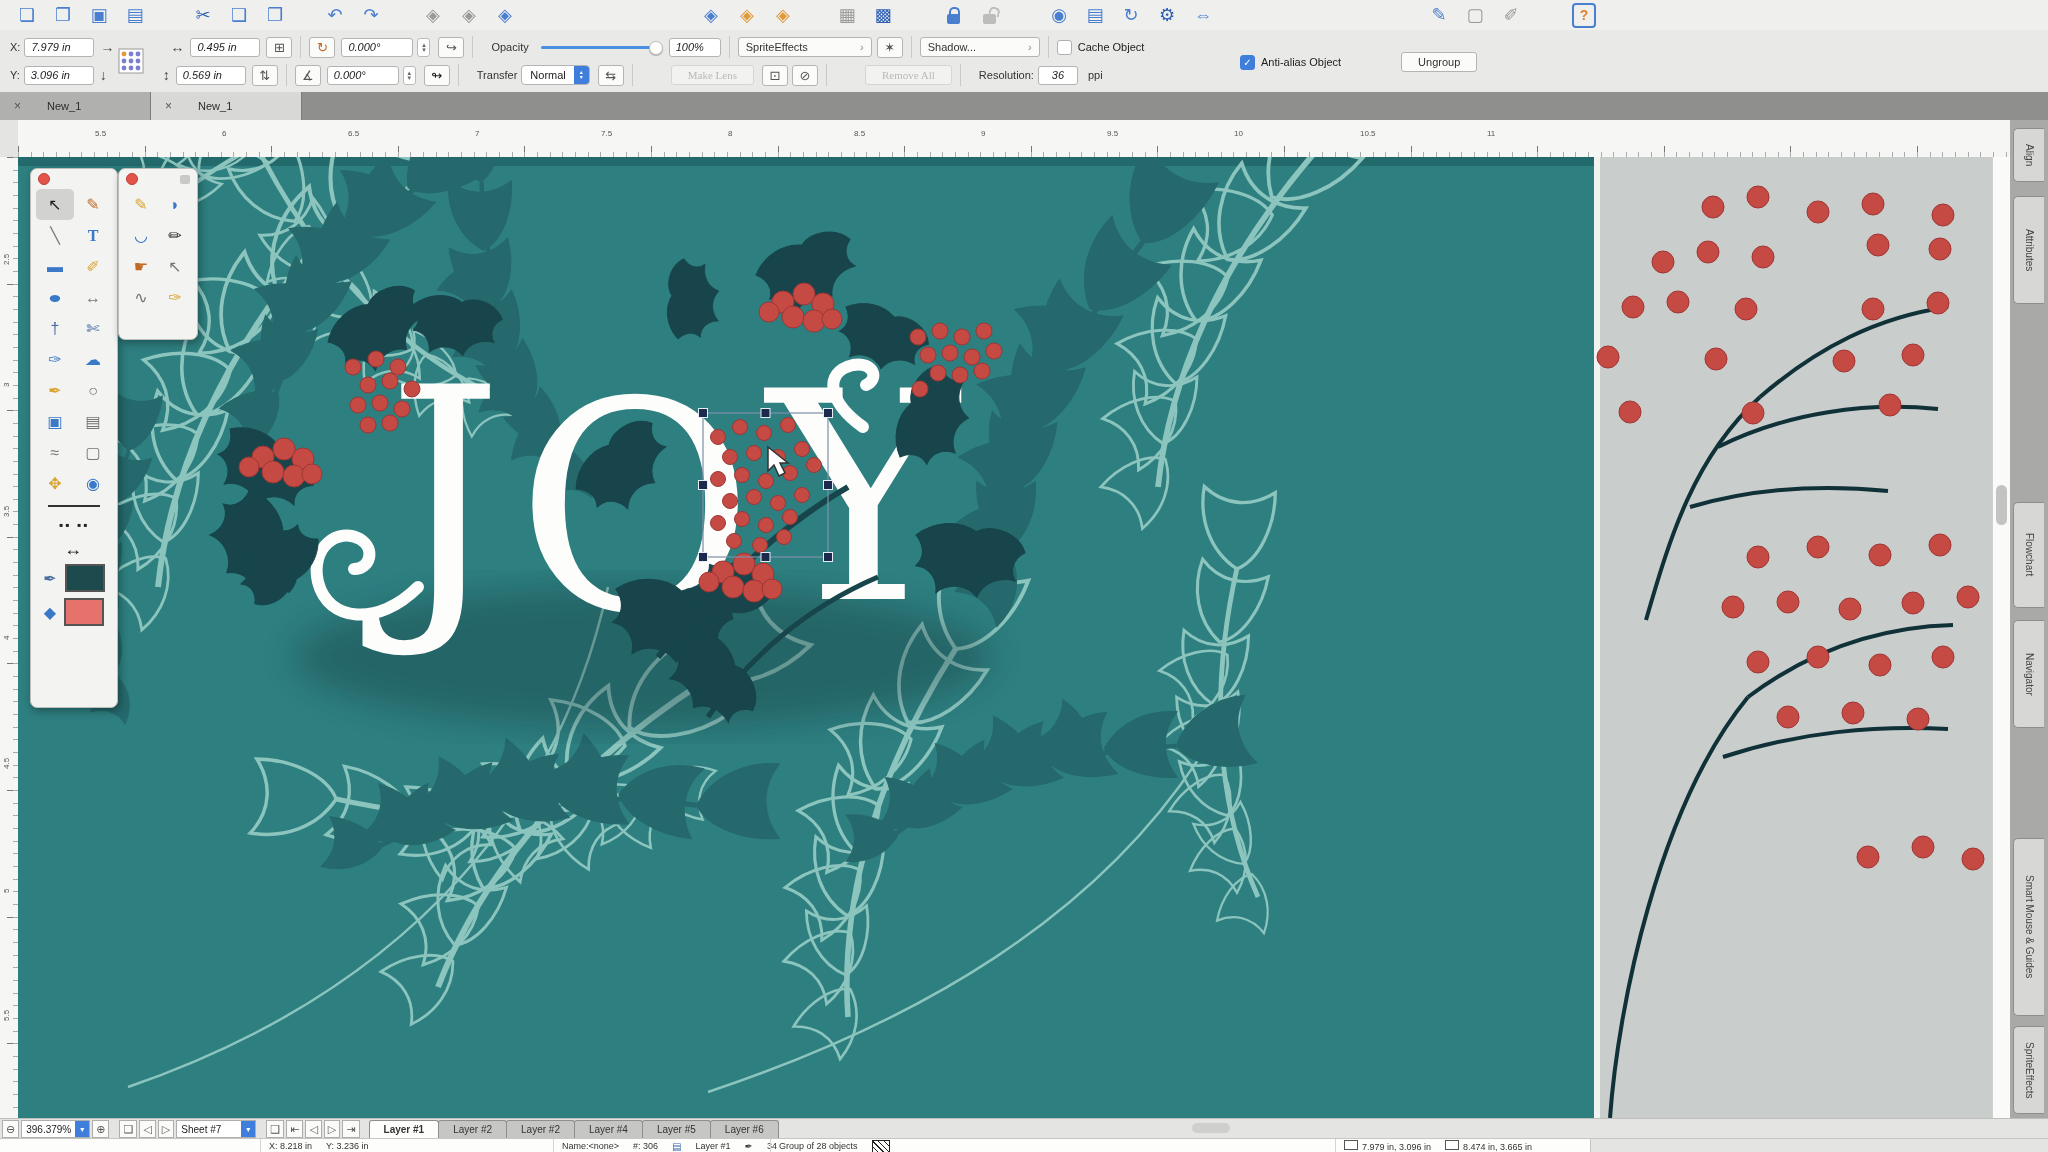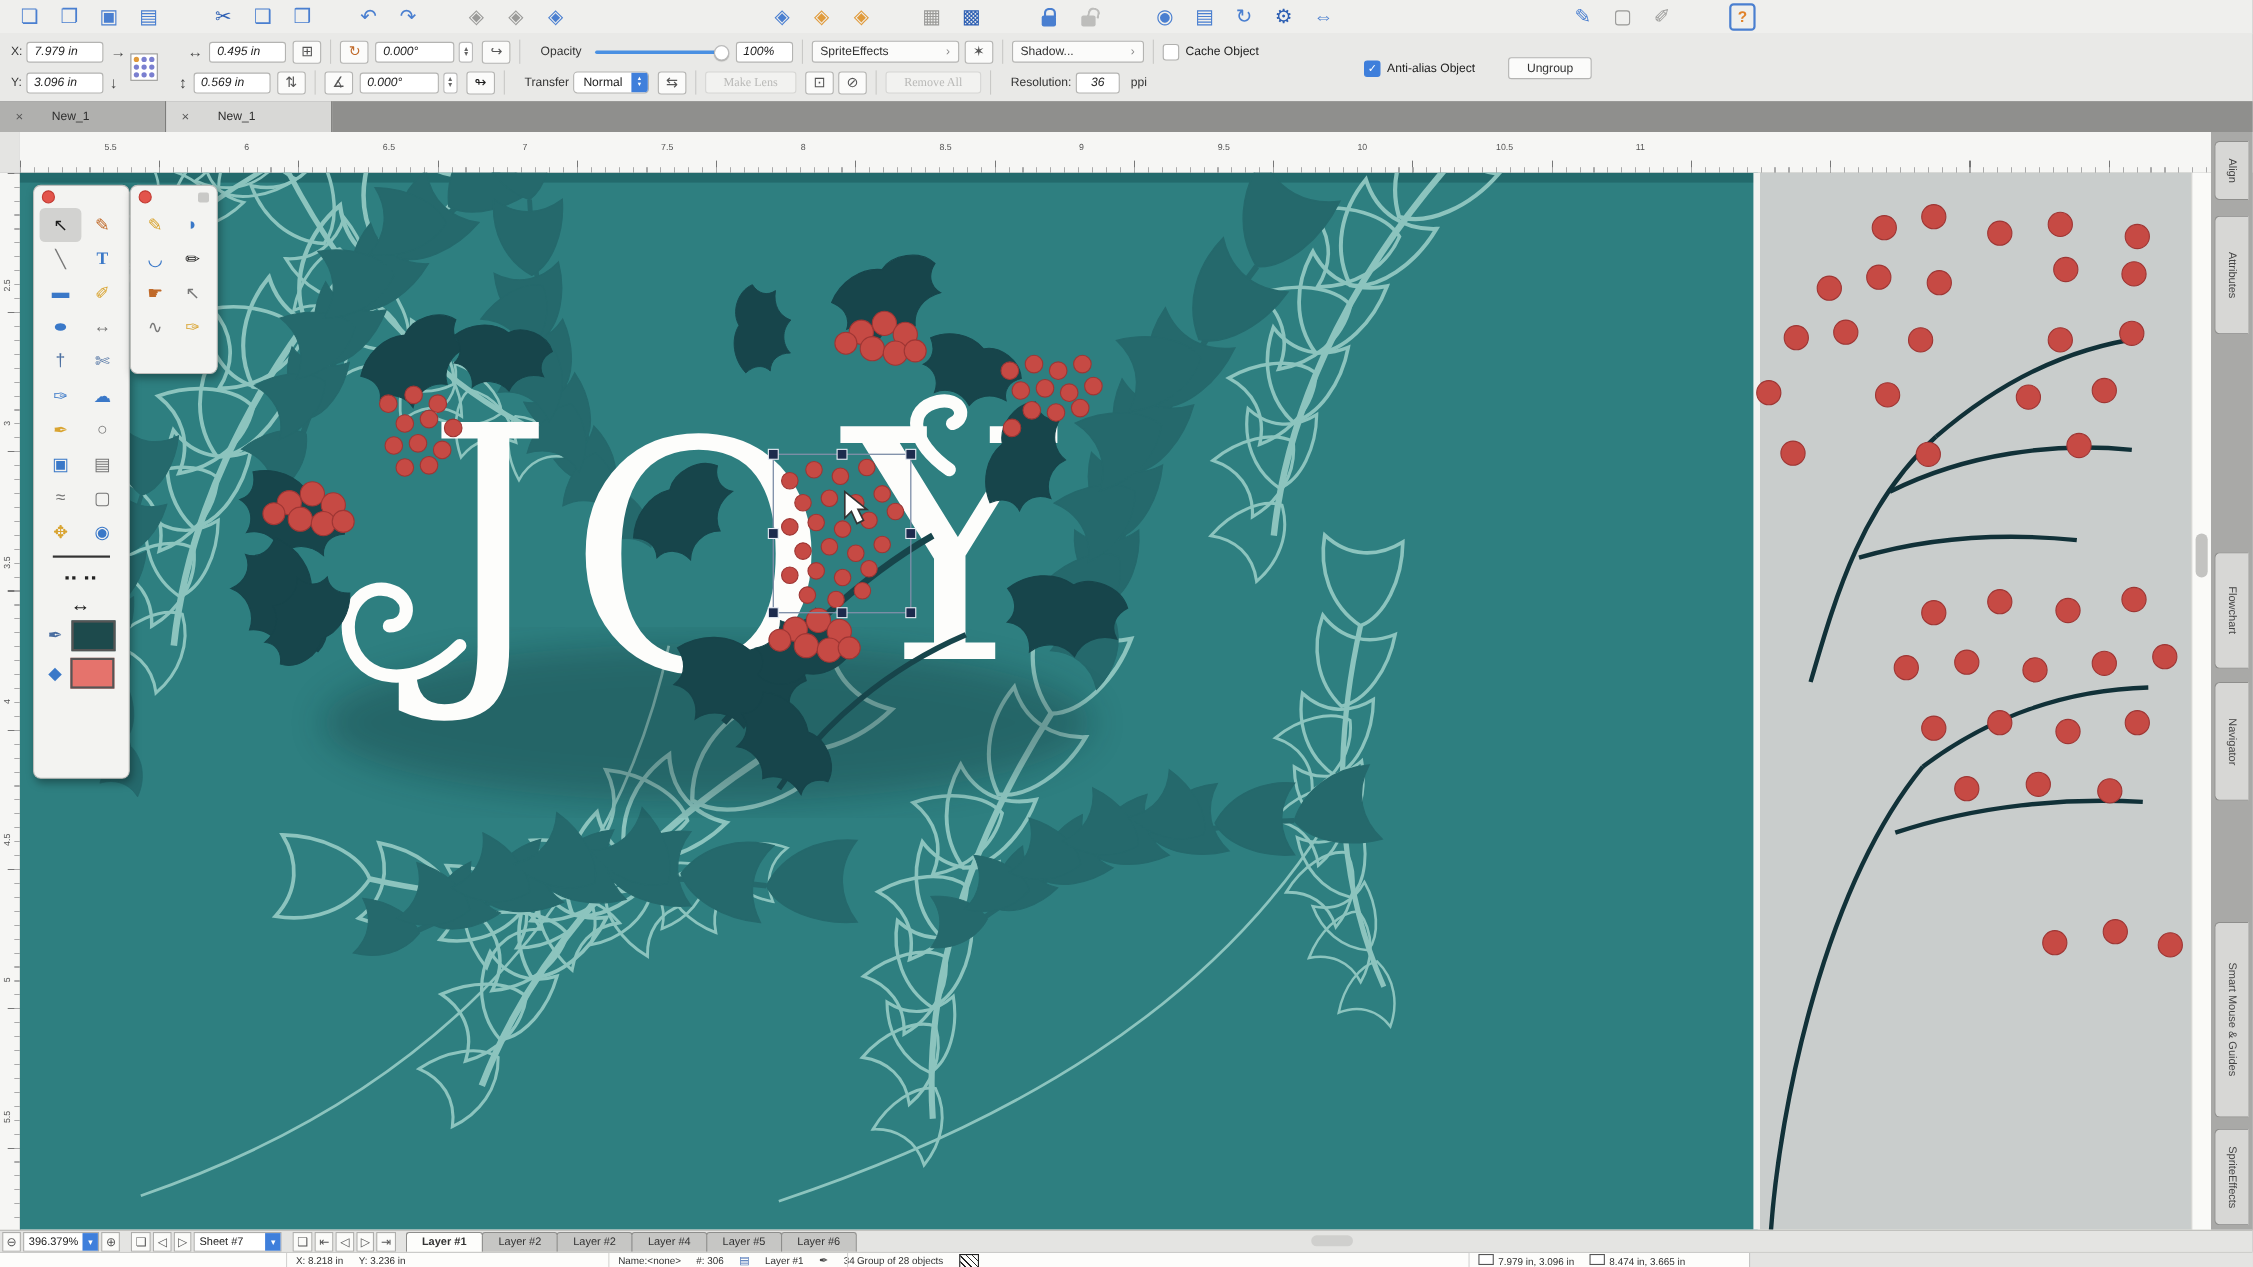--- a/index.html
+++ b/index.html
@@ -43,21 +43,21 @@
   .ddbtn .chev{color:#888;margin-left:8px;}
   .selblue{display:flex;align-items:stretch;border:1px solid #b4b4b2;border-radius:4px;overflow:hidden;height:18px;background:#fff;}
   .selblue .val{padding:0 8px;display:flex;align-items:center;}
   .selblue .dd{width:15px;background:var(--accent);color:#fff;display:flex;flex-direction:column;
     align-items:center;justify-content:center;font-size:6px;line-height:5px;}
   .disabled{color:#b9b9b7 !important;border-color:#d6d6d4 !important;background:#f2f2f0 !important;font-family:Liberation Serif, serif;}
   .cb{width:13px;height:13px;border:1px solid #b0b0ae;border-radius:3px;background:#fff;
     display:inline-flex;align-items:center;justify-content:center;margin-right:6px;font-size:10px;color:#fff;}
   .cb.checked{background:var(--accent);border-color:var(--accent);}
   .pushbtn{background:#fbfbfa;border:1px solid #b4b4b2;border-radius:3px;height:18px;
-    padding:0 16px;display:flex;align-items:center;color:#333;}
+    padding:0 16px;display:flex;align-items:center;color:#333;margin-left:30px;}
   #anchor-grid{position:absolute;left:118px;top:18px;}
   
   #doctabs{position:absolute;left:0;top:92px;width:100%;height:28px;background:#8f8f8d;display:flex;}
   .doctab{width:136px;display:flex;align-items:center;gap:26px;padding-left:14px;
     background:#b0b0ae;border-right:1px solid #7d7d7b;font-size:11px;color:#2e2e2e;}
   .doctab.active{background:#d8d8d6;}
   .doctab .x{color:#555;font-size:12px;}
   
   #hruler{position:absolute;left:18px;top:120px;width:2030px;height:37px;background:#f6f6f4;
     border-bottom:1px solid #9a9a98;

